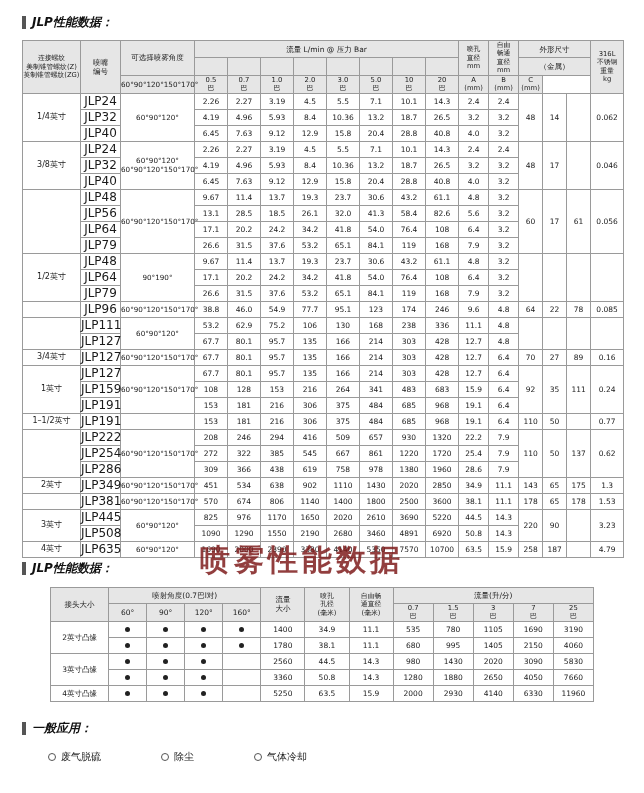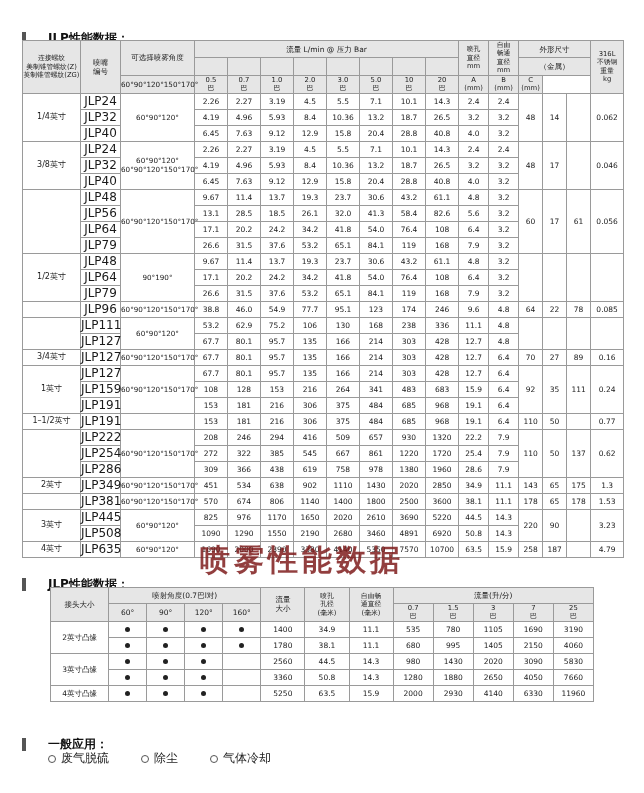--- a/index.html
+++ b/index.html
@@ -1,39 +1,39 @@
 <!DOCTYPE html>
 <html><head>
 <meta charset="utf-8">
 <style>
   html,body{margin:0;padding:0;background:#ffffff;}
   body{width:644px;height:793px;font-family:"DejaVu Sans","Liberation Sans",sans-serif;color:#1a1a1a;position:relative;overflow:hidden;}
   .page{width:644px;height:793px;position:relative;}
 
-  .section-title{font-size:12px;font-weight:bold;color:#111;margin:16px;padding:0;}
+  .section-title{font-size:12px;font-weight:bold;color:#111;margin:0;padding:0;font-style:italic;}
   .title-bar{position:absolute;left:22px;display:flex;align-items:center;gap:6px;}
   .title-bar .bar{width:4px;height:13px;background:#555;display:inline-block;}
 
   table{border-collapse:collapse;table-layout:fixed;}
   .t1{position:absolute;left:22px;top:40px;width:600px;font-size:7.5px;}
   .t1 td,.t1 th{border:1px solid #9a9a9a;padding:0;text-align:center;vertical-align:middle;line-height:1.25;color:#1a1a1a;font-weight:normal;}
   .hdr{background:#e6e6e6;font-size:7.5px;}
   .hdr .h-small{font-size:6.8px;}
   .nm{font-size:12px;}
   .ang{font-size:7.2px;letter-spacing:0px;margin-top:16px;}
   .left-col{font-size:8px;}
   .t1 td.r{height:14px;}
 
   .t2{position:absolute;left:50px;top:587px;width:544px;font-size:7.5px;}
   .t2 td{border:1px solid #9a9a9a;padding:0;text-align:center;vertical-align:middle;line-height:1.25;height:15px;}
   .t2 .hdr{background:#e6e6e6;}
   .dot{display:inline-block;width:5px;height:5px;border-radius:50%;background:#222;}
 
   .app{position:absolute;left:22px;top:720px;}
-  .app-list{position:absolute;left:48px;top:750px;font-size:12px;display:flex;gap:32px;color:#222;}
+  .app-list{position:absolute;left:48px;top:750px;font-size:10px;display:flex;gap:60px;color:#222;}
   .app-item{display:flex;align-items:center;gap:5px;}
   .circ{display:inline-block;width:6px;height:6px;border-radius:50%;border:1px solid #555;}
 
   .watermark{position:absolute;left:200px;top:540px;font-size:30px;color:#7f1d1d;font-weight:bold;letter-spacing:4px;opacity:.85;pointer-events:none;}
 </style>
 </head>
 <body>
 
 <div class="page">
 

